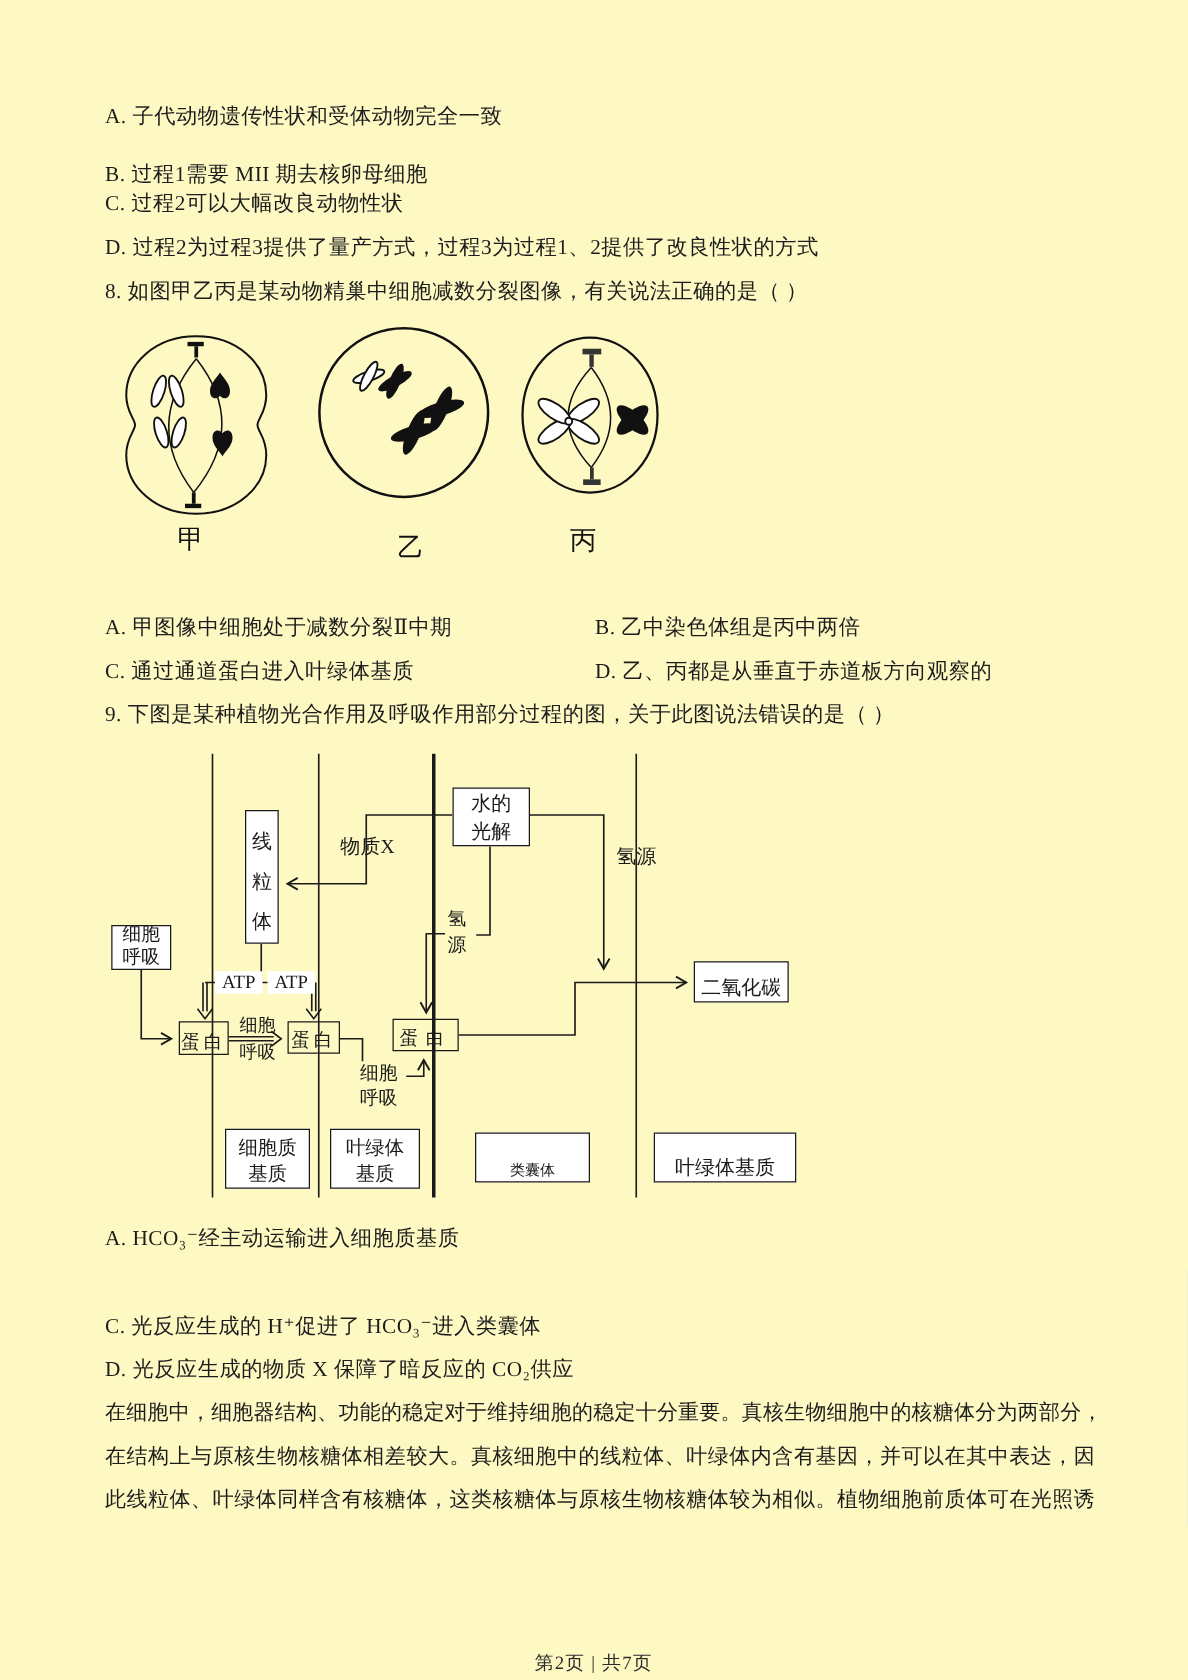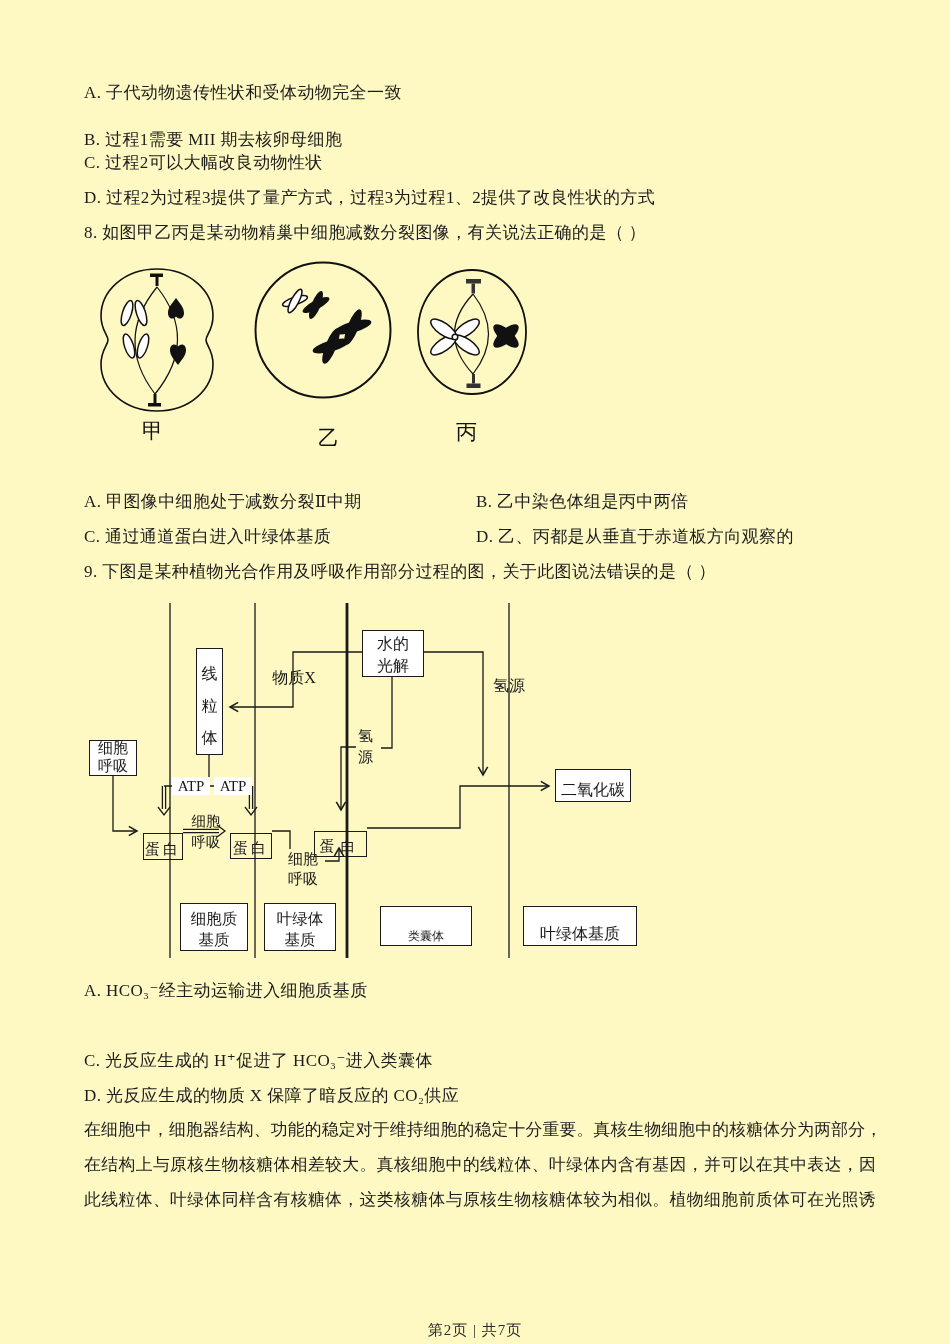--- a/index.html
+++ b/index.html
@@ -12,21 +12,21 @@
   .tline{position:absolute;font-size:17px;letter-spacing:.4px;white-space:nowrap;line-height:19px;}
   .para{position:absolute;left:84px;width:792px;font-size:16.8px;letter-spacing:.2px;
         white-space:nowrap;text-align:justify;text-align-last:justify;line-height:19px;}
   #footer{position:absolute;left:0;top:1321px;width:100%;text-align:center;
           font-size:15px;color:#2b2b2b;letter-spacing:1px;}
   svg{position:absolute;overflow:visible;}
   
   .dbox{position:absolute;border:1.3px solid #1a1a1a;background:#fff;
         display:flex;align-items:flex-end;justify-content:center;text-align:center;
         box-sizing:border-box;color:#1a1a1a;}
-  .dbox.clear{background:transparent;margin-top:16px;}
+  .dbox.clear{background:transparent;}
   .dlabel{position:absolute;text-align:center;color:#1a1a1a;line-height:1.2;}
   .wrapspan{display:inline-block;word-break:break-all;}
   .celllabel{position:absolute;font-size:21px;color:#111;}
 </style>
 </head>
 <body>
 
 <div id="page">
 
   <div class="tline" style="left:84px;top:83px">A. 子代动物遗传性状和受体动物完全一致</div>

